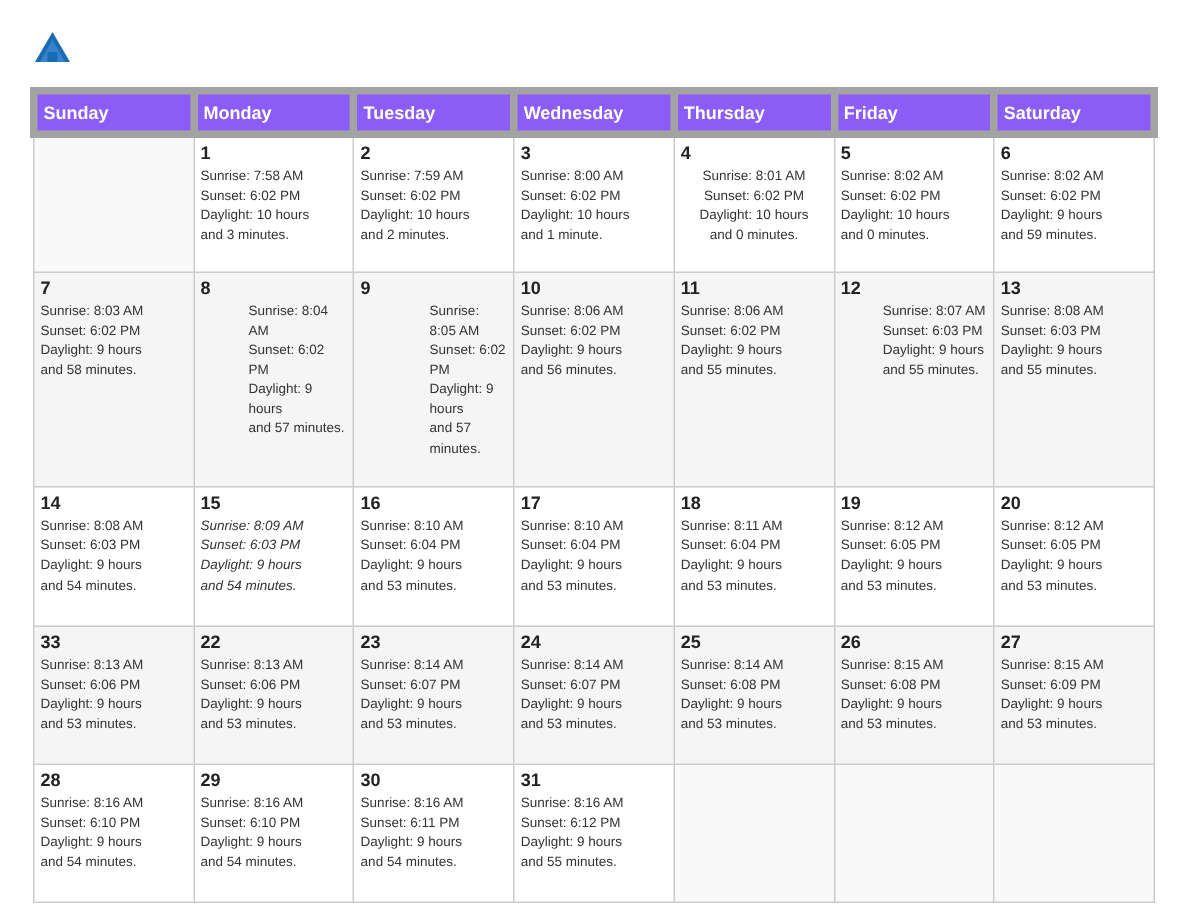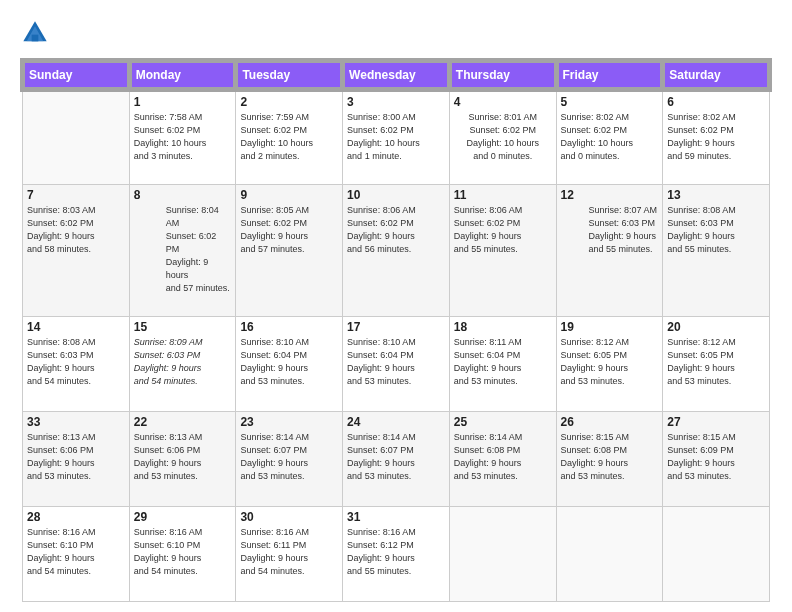--- a/index.html
+++ b/index.html
@@ -183,21 +183,21 @@
           </td>
           <td>
             <span class="day-num">8</span>
             <div class="day-info" style="white-space: pre-line; margin-left: 32px;">Sunrise: 8:04 AM
 Sunset: 6:02 PM
 Daylight: 9 hours
 and 57 minutes.</div>
           </td>
           <td>
             <span class="day-num">9</span>
-            <div class="day-info" style="white-space: pre-line;">Sunrise: 8:05 AM
+            <div class="day-info" style="white-space: pre-line; margin-left: 46px;">Sunrise: 8:05 AM
 Sunset: 6:02 PM
 Daylight: 9 hours
 and 57 minutes.</div>
           </td>
           <td>
             <span class="day-num">10</span>
             <div class="day-info" style="white-space: pre-line;">Sunrise: 8:06 AM
 Sunset: 6:02 PM
 Daylight: 9 hours
 and 56 minutes.</div>

